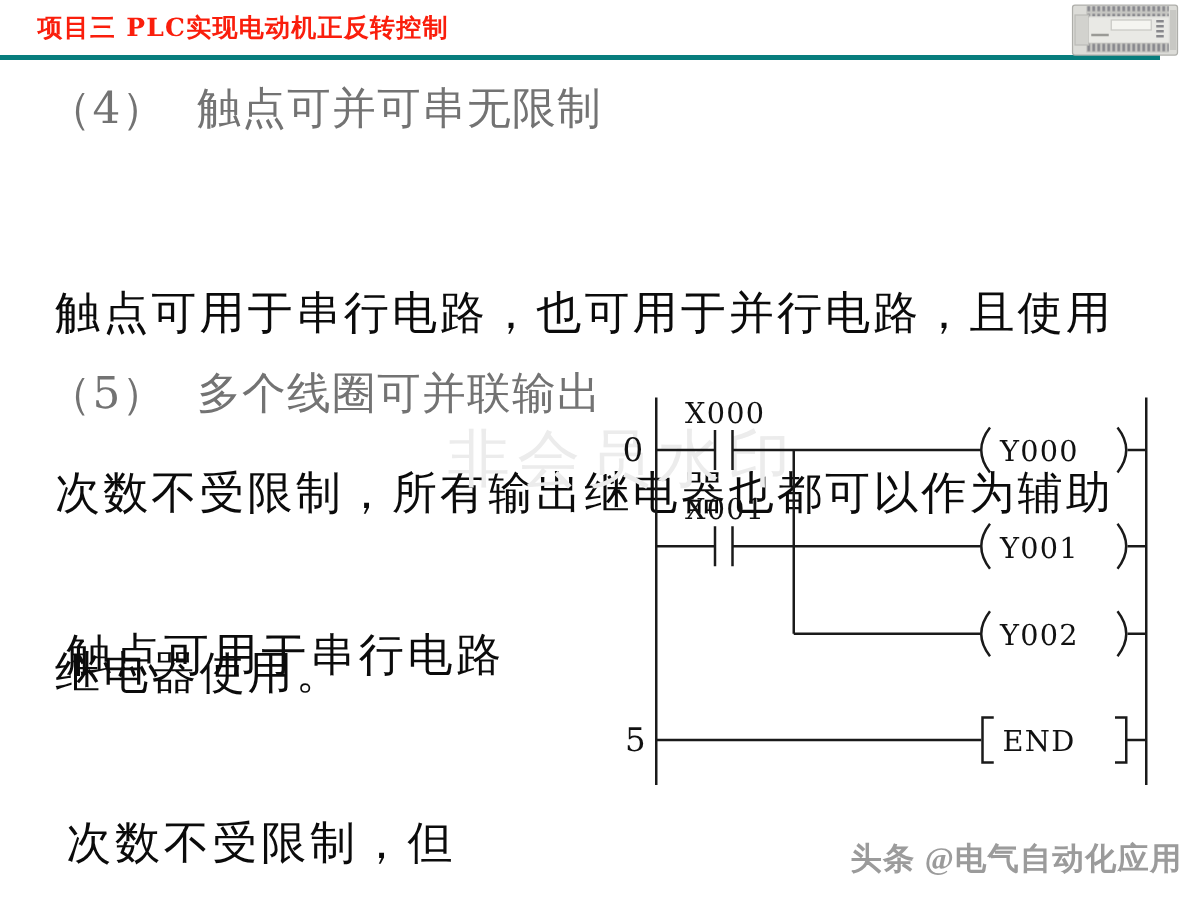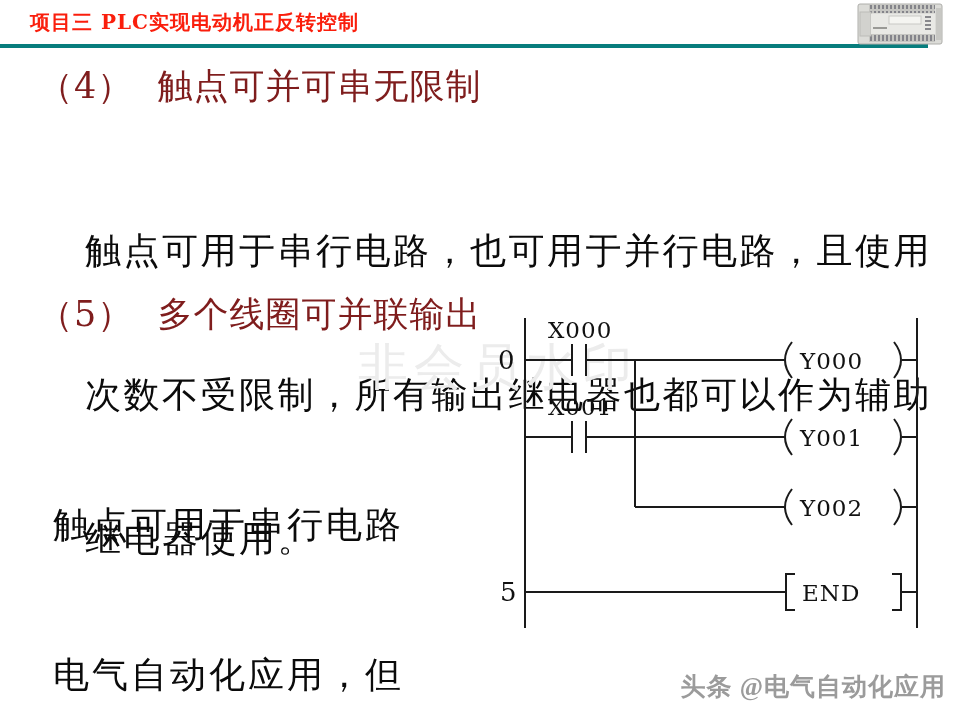--- a/index.html
+++ b/index.html
@@ -9,25 +9,25 @@
   }
   .abs{position:absolute;}
   
   .header-title{
     left:30px;top:9px;font-size:20px;font-weight:bold;color:#fa1e0c;
     letter-spacing:1px;white-space:pre;
   }
   .header-rule{left:0;top:44px;width:928px;height:4px;background:#077d7d;}
   .plc-img{left:857px;top:2px;}
   
-  .h-item{font-size:35px;color:#7f1d1d;white-space:pre;letter-spacing:1px;}
+  .h-item{font-size:35px;color:#737373;white-space:pre;letter-spacing:1px;}
   .h4{left:38px;top:63px;}
   .h5{left:38px;top:291px;}
   .para{left:44px;top:131px;font-size:36px;line-height:48px;color:#0b0b0b;
-        letter-spacing:2.5px;white-space:pre;margin-left:41px;}
+        letter-spacing:2.5px;white-space:pre;}
   .note{left:53px;top:400px;font-size:36px;line-height:50px;color:#0b0b0b;
         letter-spacing:3px;white-space:pre;}
   .line{display:block;}
   
   .watermark{
     left:358px;top:334px;font-size:50px;color:#ececec;letter-spacing:6px;
     z-index:0;white-space:pre;font-family:Liberation Sans, sans-serif;
   }
   
   .ladder{left:488px;top:308px;z-index:1;}
@@ -75,21 +75,21 @@
 <div class="abs h-item h4">（4）  触点可并可串无限制</div>
 <div class="abs para">
   <span class="line">触点可用于串行电路，也可用于并行电路，且使用</span>
   <span class="line">次数不受限制，所有输出继电器也都可以作为辅助</span>
   <span class="line">继电器使用。</span>
 </div>
 
 <div class="abs h-item h5">（5）  多个线圈可并联输出</div>
 <div class="abs note">
   <span class="line">触点可用于串行电路</span>
-  <span class="line">电气自动化应用，但</span>
+  <span class="line">次数不受限制，但</span>
   
 </div>
 
 <div class="abs watermark">非会员水印</div>
 
 <svg class="abs ladder" width="440" height="330" viewBox="0 0 440 330">
   <g stroke="#1a1a1a" stroke-width="2" fill="none">
 
     <line x1="37" y1="10" x2="37" y2="320"></line>
     <line x1="429" y1="10" x2="429" y2="320"></line>

